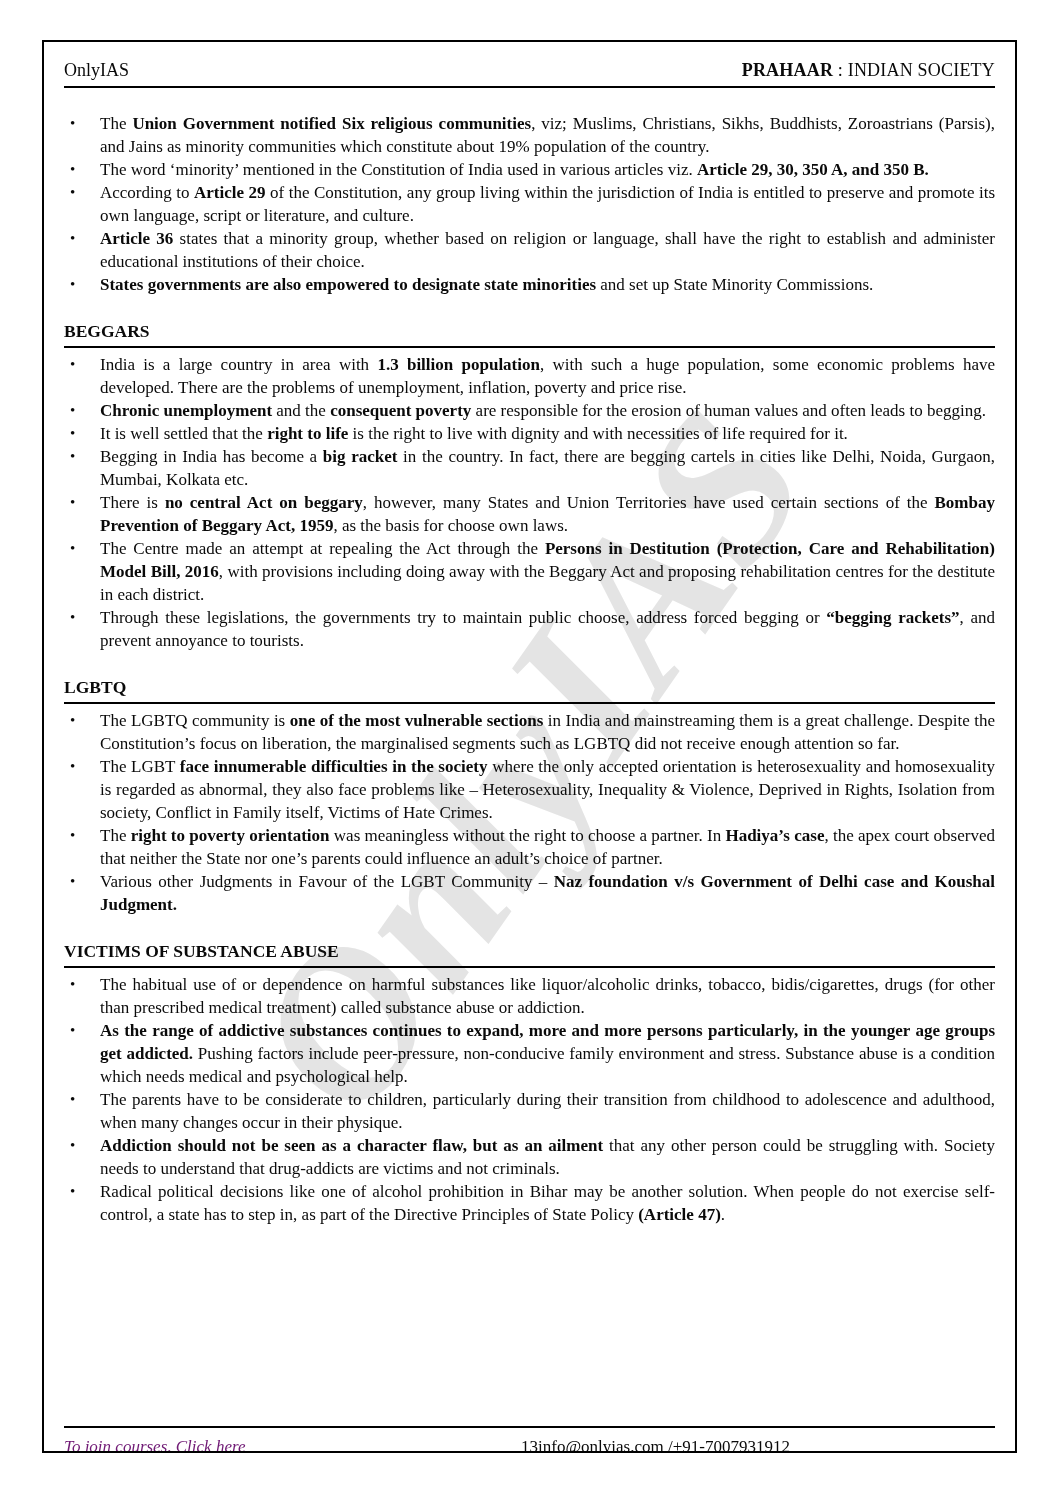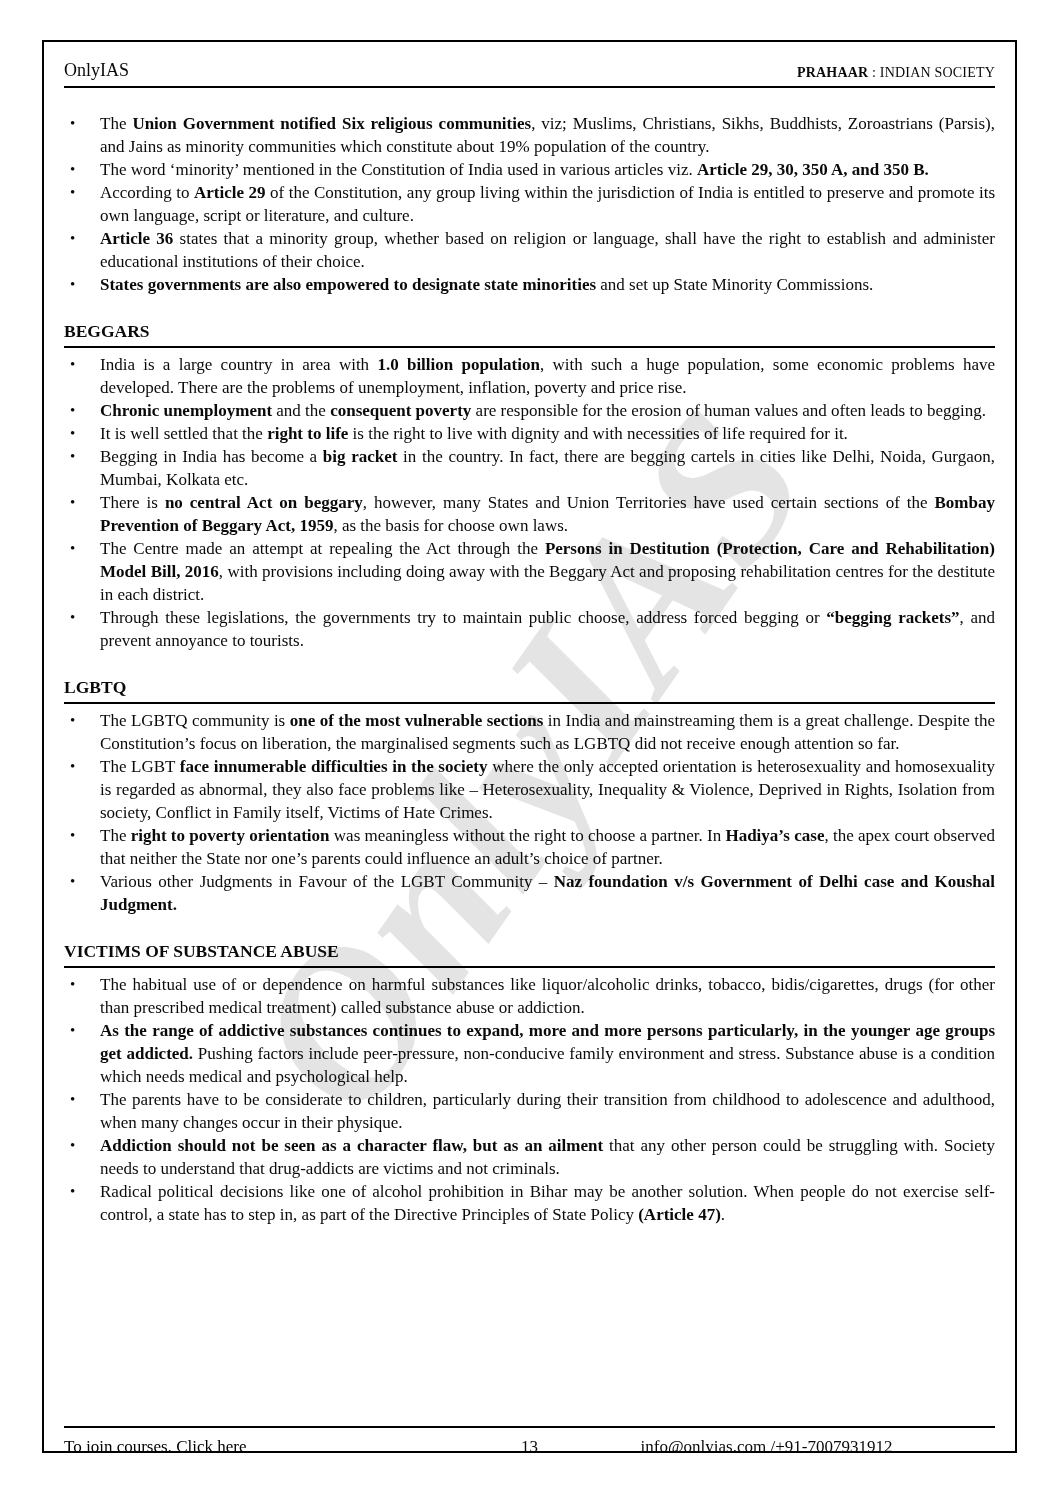--- a/index.html
+++ b/index.html
@@ -22,21 +22,21 @@
   }
   .inner{position:relative;z-index:1;height:100%;}
   .header{
     margin:18px 20px 0 20px;
     display:flex;justify-content:space-between;align-items:flex-end;
     font-size:18px;
     border-bottom:2px solid #000;
     padding-bottom:5px;
   }
   .header .brand{font-size:18px;}
-  .header .doctitle{font-size:14px;letter-spacing:.2px;}
+  .header .doctitle{font-size:18px;letter-spacing:.2px;}
   .header .doctitle b{font-weight:bold;}
   .content{
     margin:0 20px;padding-top:24px;
     font-size:17px;line-height:23px;
   }
   .section-heading{
     font-weight:bold;font-size:17.5px;
     border-bottom:2px solid #000;
     padding-bottom:3px;margin-top:24px;margin-bottom:5px;
   }
@@ -49,21 +49,21 @@
   .btext b{font-weight:bold;}
   .footer{
     position:absolute;left:20px;right:20px;bottom:12px;
     border-top:2px solid #000;
     padding-top:9px;
     display:flex;align-items:baseline;
     font-size:17px;z-index:1;background:transparent;
   }
   .footer .flink{flex:1;color:#0101b4;cursor:pointer;text-decoration:none;}
   .footer .fpage{flex:0 0 auto;text-align:right;}
-  .footer .fcontact{flex:1;text-align:center;}
+  .footer .fcontact{flex:1;text-align:left;}
 </style>
 </head>
 <body>
 
 <div class="page">
   <div class="watermark" style="color: rgb(228, 228, 228);">OnlyIAS</div>
   <div class="inner">
     <div class="header">
       <span class="brand">OnlyIAS</span>
       <span class="doctitle"><b>PRAHAAR</b><span> : INDIAN SOCIETY</span></span>
@@ -85,21 +85,21 @@
           <span class="dot">•</span>
           <div class="btext"><b>Article 36</b><span> states that a minority group, whether based on religion or language, shall have the right to establish and administer educational institutions of their choice.</span></div>
         </div>
         <div class="bullet">
           <span class="dot">•</span>
           <div class="btext"><b>States governments are also empowered to designate state minorities</b><span> and set up State Minority Commissions.</span></div>
         </div>
         <div class="section-heading">BEGGARS</div>
         <div class="bullet">
           <span class="dot">•</span>
-          <div class="btext"><span>India is a large country in area with </span><b>1.0 billion population</b><span>, with such a huge population, some economic problems have developed. There are the problems of unemployment, inflation, poverty and price rise.</span></div>
+          <div class="btext"><span>India is a large country in area with </span><b>1.3 billion population</b><span>, with such a huge population, some economic problems have developed. There are the problems of unemployment, inflation, poverty and price rise.</span></div>
         </div>
         <div class="bullet">
           <span class="dot">•</span>
           <div class="btext"><b>Chronic unemployment</b><span> and the </span><b>consequent poverty</b><span> are responsible for the erosion of human values and often leads to begging.</span></div>
         </div>
         <div class="bullet">
           <span class="dot">•</span>
           <div class="btext"><span>It is well settled that the </span><b>right to life</b><span> is the right to live with dignity and with necessities of life required for it.</span></div>
         </div>
         <div class="bullet">
@@ -151,18 +151,18 @@
         <div class="bullet">
           <span class="dot">•</span>
           <div class="btext"><b>Addiction should not be seen as a character flaw, but as an ailment</b><span> that any other person could be struggling with. Society needs to understand that drug-addicts are victims and not criminals.</span></div>
         </div>
         <div class="bullet">
           <span class="dot">•</span>
           <div class="btext"><span>Radical political decisions like one of alcohol prohibition in Bihar may be another solution. When people do not exercise self-control, a state has to step in, as part of the Directive Principles of State Policy </span><b>(Article 47)</b><span>.</span></div>
         </div>
       </div>
     <div class="footer">
-      <a class="flink" style="color: #000000;">To join courses, Click here</a>
+      <a class="flink" style="color: #701a75; font-style: italic;">To join courses, Click here</a>
       <span class="fpage">13</span>
       <span class="fcontact">info@onlyias.com /+91-7007931912</span>
     </div>
   </div>
 </div>
 
 </body></html>

